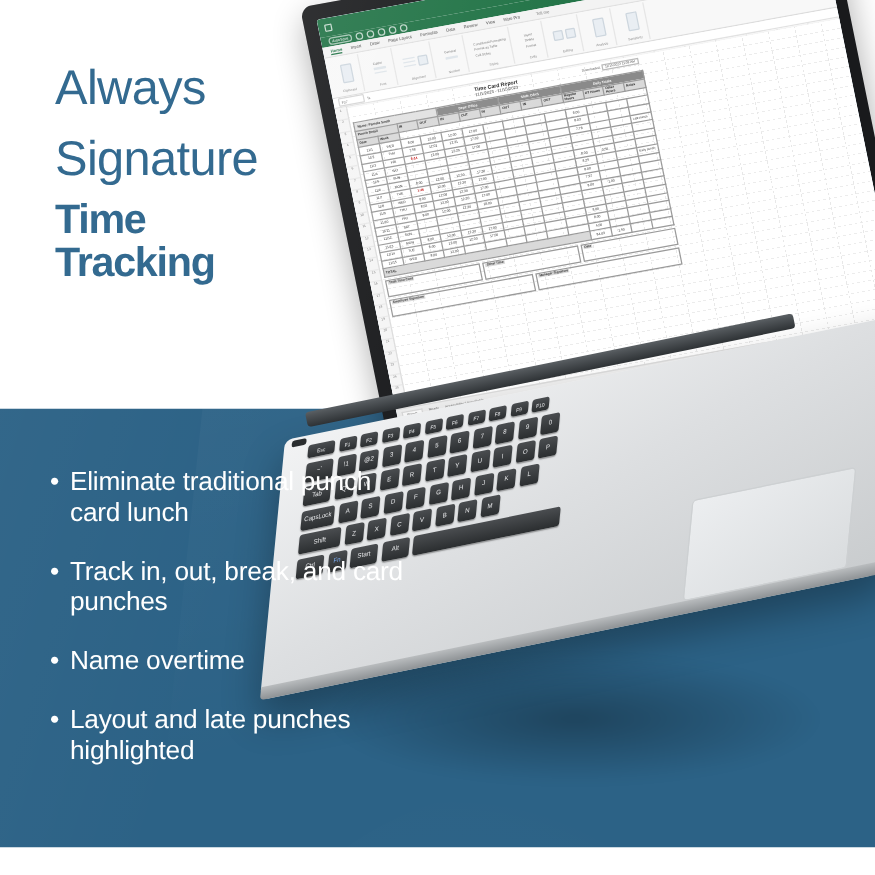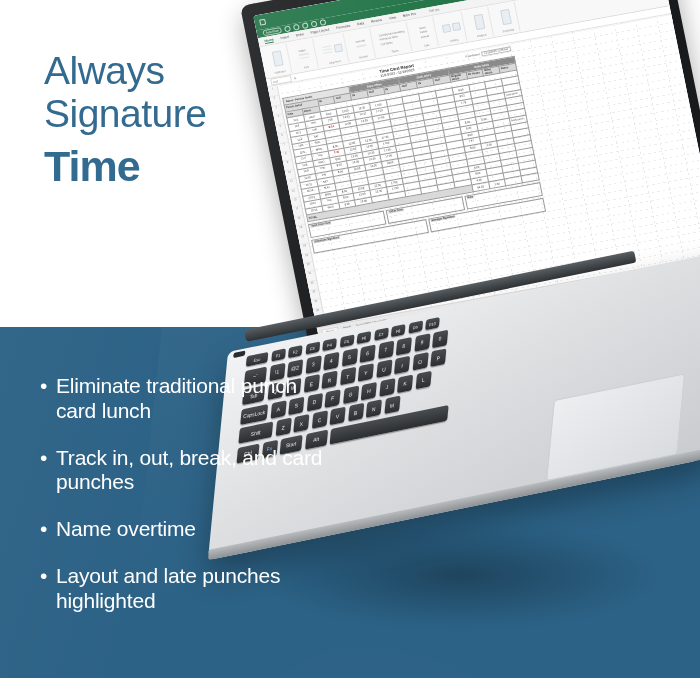--- a/index.html
+++ b/index.html
@@ -28,22 +28,22 @@
   .sw2{left:180px;top:300px;width:520px;height:460px;
        background:radial-gradient(circle at 35% 55%,rgba(255,255,255,.04),rgba(255,255,255,0) 60%);}
   .bg-bottom{position:absolute;left:0;top:678px;width:700px;height:22px;background:#ffffff;}
 
   
   .headline{position:absolute;left:44px;top:50px;width:260px;z-index:6;}
   .hl{
     color:#336a90;letter-spacing:-0.5px;line-height:1.06;
     font-size:39px;font-weight:300;margin:0;
   }
-  .hl.bold{font-weight:700;font-size:43px;letter-spacing:-1px;line-height:1.07;}
-  .hl.l1{margin-bottom:2px;}
+  .hl.bold{font-weight:700;font-size:33px;letter-spacing:-1px;line-height:1.07;}
+  .hl.l1{margin-bottom:16px;}
   .hl.l3{margin-top:8px;}
 
   
   .bullets{position:absolute;left:40px;top:374px;width:300px;z-index:6;}
   .bullet{
     display:flex;align-items:flex-start;color:#ffffff;
     font-size:21px;line-height:1.18;font-weight:400;margin-bottom:22px;
     letter-spacing:-0.2px;
   }
   .bullet .dot{flex:0 0 auto;width:16px;font-size:21px;line-height:1.18;}
@@ -221,20 +221,21 @@
   <div class="bg-blue">
 
     <div class="swoosh sw2"></div>
   </div>
   <div class="bg-bottom"></div>
 
   <div class="headline">
     <div class="hl l1">Always</div>
     <div class="hl">Signature</div>
     <div class="hl bold l3">Time</div>
+    <div class="hl bold">Tracking</div>
   </div>
 
   <div class="bullets">
     <div class="bullet">
       <span class="dot">•</span>
       <span class="btxt">Eliminate traditional punch card lunch</span>
     </div>
     <div class="bullet">
       <span class="dot">•</span>
       <span class="btxt">Track in, out, break, and card punches</span>

